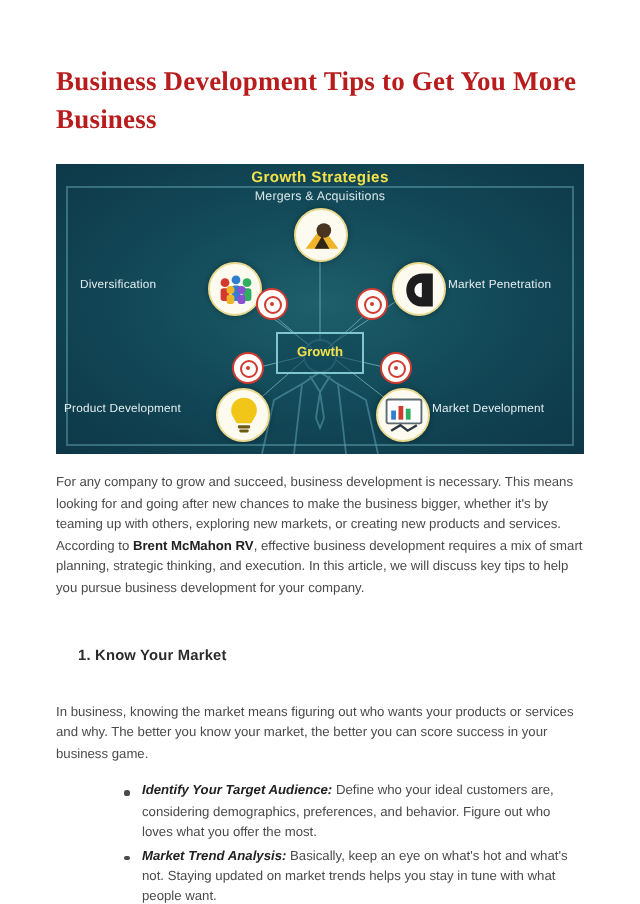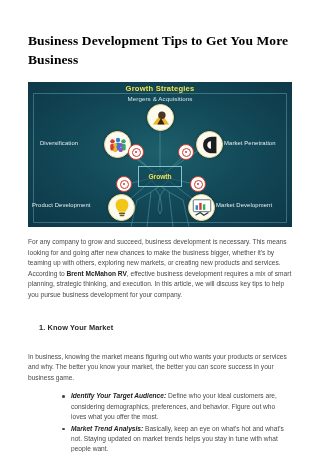--- a/index.html
+++ b/index.html
@@ -20,21 +20,21 @@
     background: #ffffff;
     box-sizing: border-box;
     padding: 0 28px;
     position: relative;
   }
   .article-title {
     font-family: "Liberation Serif", serif;
     font-weight: bold;
     font-size: 13.5px;
     line-height: 19px;
-    color: #000000;
+    color: #b91c1c;
     margin: 0;
     padding-top: 31px;
     letter-spacing: 0.1px;
   }
 
   
   .figure {
     margin-top: 13px;
     width: 264px;
     height: 145px;

